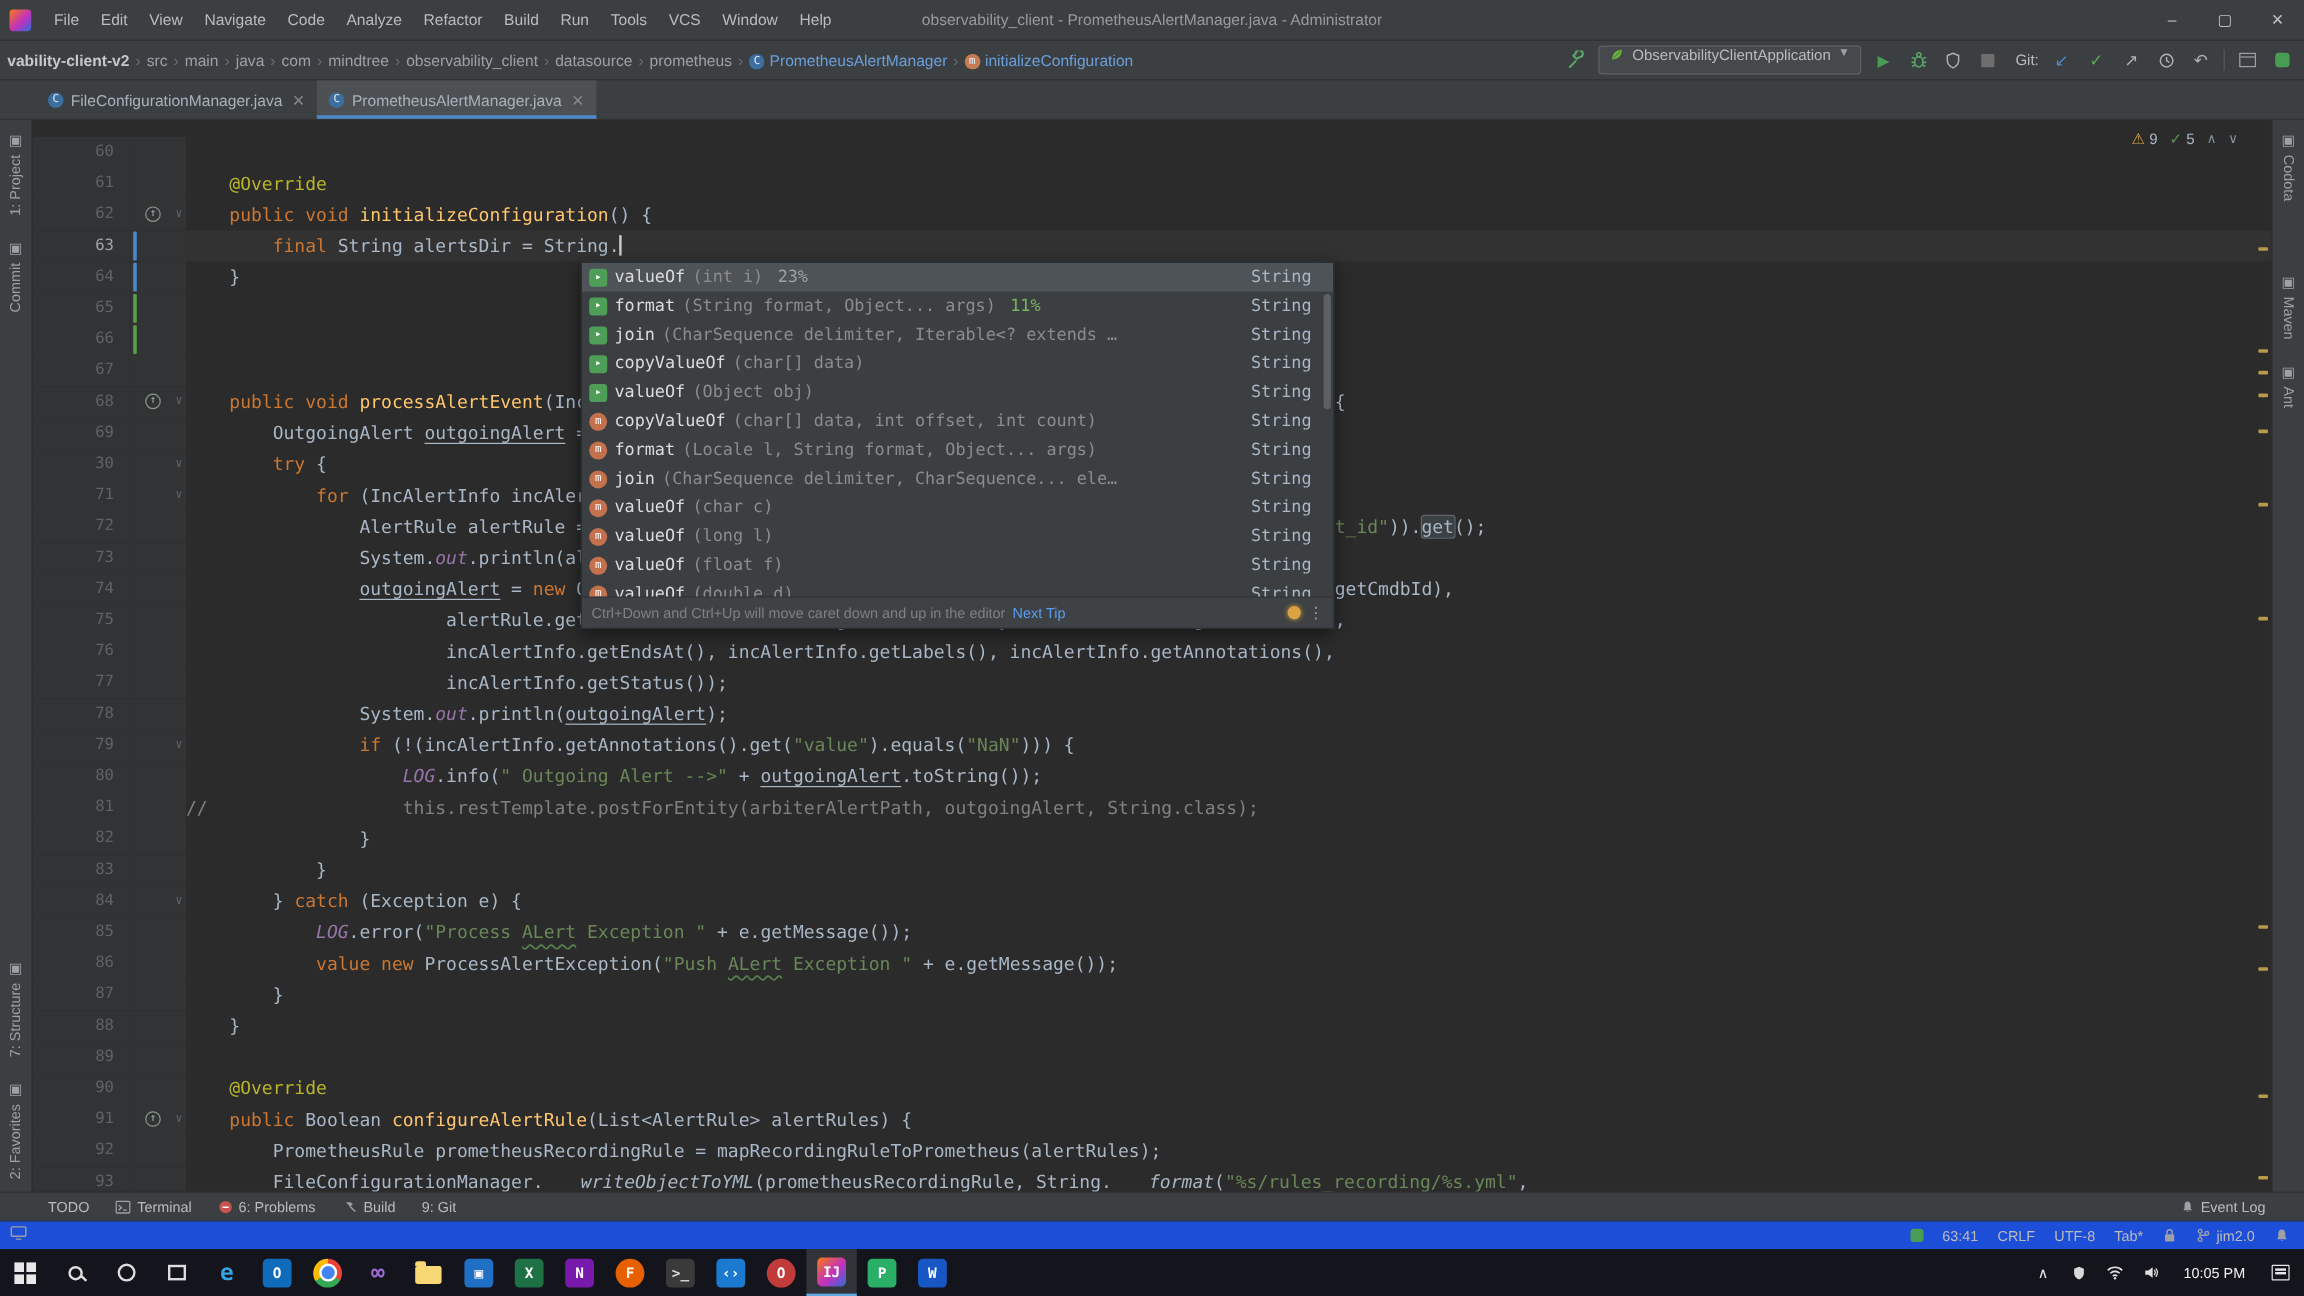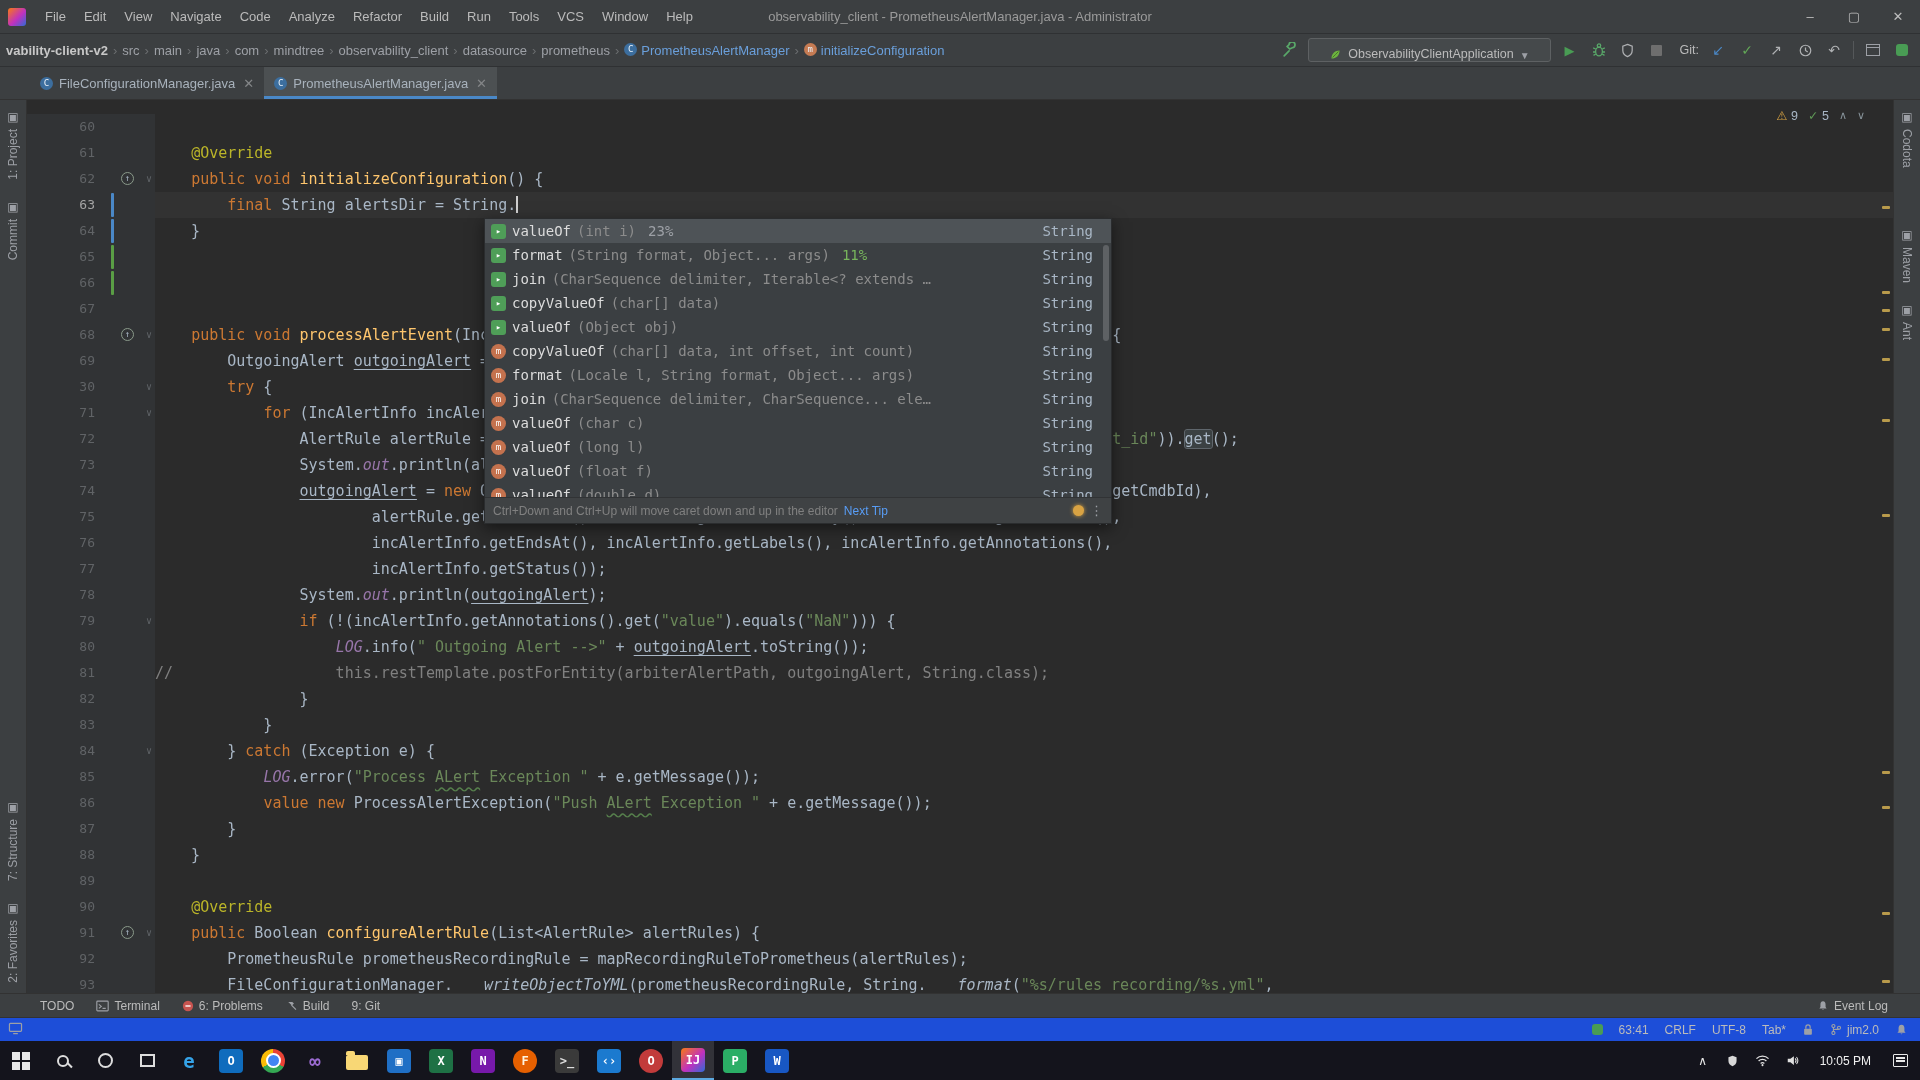--- a/index.html
+++ b/index.html
@@ -15,32 +15,32 @@
   .menus { display:flex; }
   .mi { color:#BBBBBB; font-size:13px; padding:0 9px; line-height:34px; cursor:default; }
   .tb-title { position:absolute; left:0; right:0; text-align:center; color:#9A9A9A; font-size:13px; pointer-events:none; }
   .win-controls { margin-left:auto; display:flex; z-index:2; }
   .wc { width:44px; height:34px; display:flex; align-items:center; justify-content:center; color:#BDBDBD; font-size:13px; }
 
   
   .navbar { height:33px; background:#3C3F41; display:flex; align-items:center; padding:0 8px 0 6px;
     border-bottom:1px solid #2F3133; flex:0 0 33px; }
   .crumbs { display:flex; align-items:center; white-space:nowrap; overflow:hidden; }
-  .crumb { font-size:13px; color:#9DA0A6; display:flex; align-items:flex-start; gap:4px; }
+  .crumb { font-size:13px; color:#9DA0A6; display:flex; align-items:flex-end; gap:4px; }
   .crumb.root { color:#C8C8C8; font-weight:bold; }
   .crumb.class, .crumb.method { color:#6A9FDB; }
   .csep { color:#6B6E70; margin:0 5px; font-size:13px; }
   .mini-ic { width:13px; height:13px; border-radius:50%; font-size:9px; color:#E8F0F8;
     display:inline-flex; align-items:center; justify-content:center; font-family:"DejaVu Sans Mono",monospace; }
   .ic-class { background:#3C6E9E; }
   .ic-method { background:#C57B53; border-radius:50%; }
   .nav-right { margin-left:auto; display:flex; align-items:center; gap:9px; }
   .nico { width:20px; height:20px; display:flex; align-items:center; justify-content:center; font-size:14px; }
   .runconf { height:24px; background:#45494B; border:1px solid #5E6163; border-radius:3px;
-    display:flex; align-items:flex-end; gap:6px; padding:0 20px; color:#BBBBBB; font-size:12.5px; min-width:212px; }
+    display:flex; align-items:flex-start; gap:6px; padding:0 8px; color:#BBBBBB; font-size:12.5px; min-width:212px; }
   .runconf .dd { margin-left:auto; color:#9DA0A6; font-size:10px; }
   .glyph-run { color:#499C54; font-size:13px; }
   .glyph-stop { width:11px; height:11px; background:#6E6E6E; border-radius:1px; }
   .gitlabel { color:#BBBBBB; font-size:12.5px; margin-left:4px; }
   .g-blue { color:#4A88C7; font-size:14px; }
   .g-green { color:#62A757; font-size:14px; }
   .g-gray { color:#AFB1B3; font-size:14px; }
   .vsep { width:1px; height:18px; background:#55585A; }
   .win-glyph { width:14px; height:12px; border:1px solid #9DA0A6; position:relative; }
   .win-glyph::before { content:""; position:absolute; left:0; right:0; top:2px; height:1px; background:#9DA0A6; }

